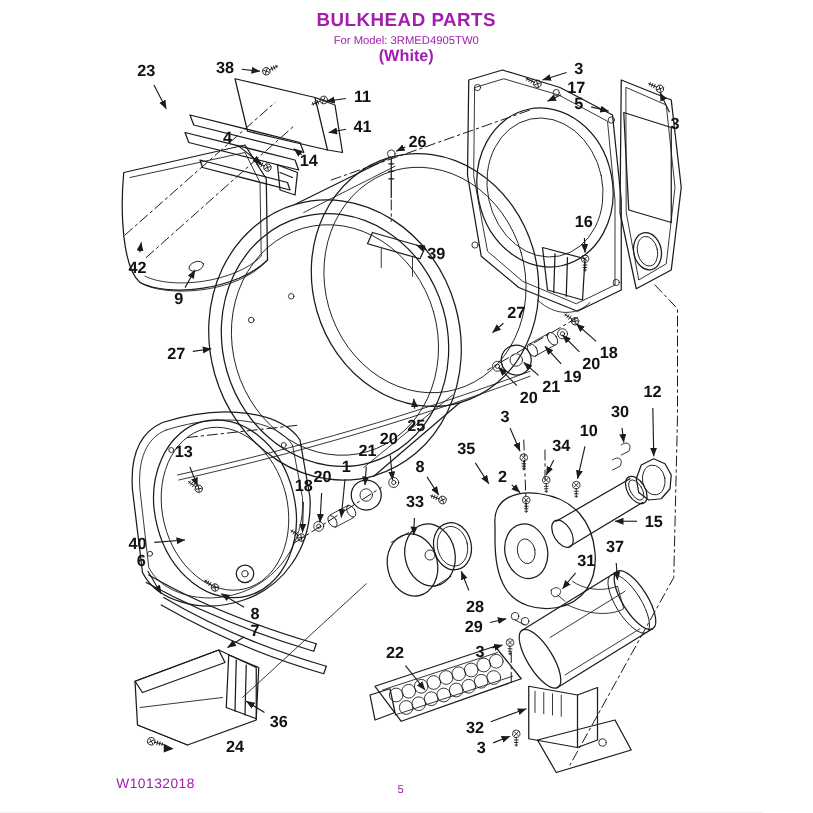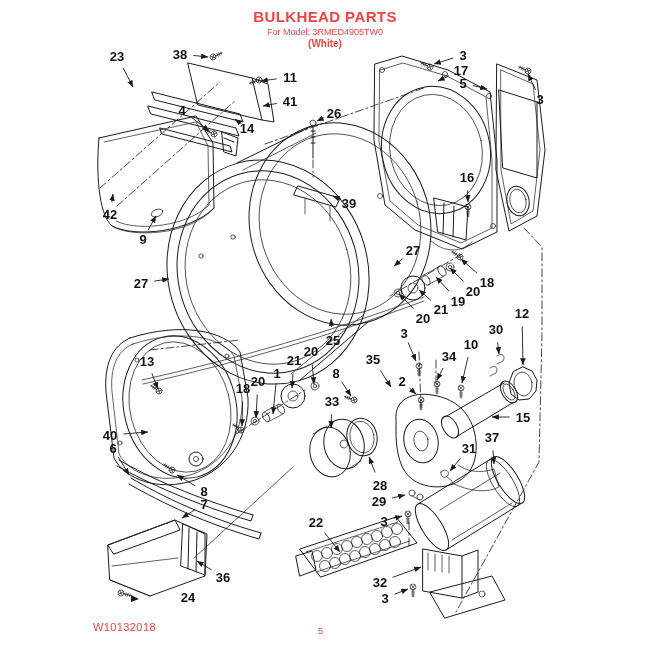--- a/index.html
+++ b/index.html
@@ -1,21 +1,21 @@
 <!DOCTYPE html>
 <html><head>
 <meta charset="utf-8">
 <style>
   html,body{margin:0;padding:0;background:#e8e8e8;}
   .page{position:relative;width:650px;height:650px;background:#ffffff;overflow:hidden;
-        font-family:"Liberation Sans",sans-serif;color:#ef4444;}
+        font-family:"Liberation Sans",sans-serif;color:#a21caf;}
   .hdr{position:absolute;top:8px;left:0;width:100%;text-align:center;line-height:1.15;}
   .t1{font-size:15px;font-weight:bold;letter-spacing:.4px;}
   .t2{font-size:9px;font-weight:normal;margin-top:2px;}
-  .t3{font-size:10px;font-weight:bold;}
+  .t3{font-size:13px;font-weight:bold;}
   .doc{position:absolute;left:93px;top:621px;font-size:11px;letter-spacing:.4px;}
   .pg{position:absolute;left:318px;top:626px;font-size:9px;}
   svg{position:absolute;left:0;top:0;}
   .ln{fill:none;stroke:#1b1b1b;stroke-width:1;stroke-linejoin:round;stroke-linecap:round;}
   .thin{stroke-width:.7;}
   .dashdot{stroke-dasharray:8 3 2 3;stroke-width:.8;}
   .callout{font:bold 13px "Liberation Sans",sans-serif;fill:#111;}
   .leader{fill:none;stroke:#1b1b1b;stroke-width:.9;}
 </style>
 </head>

